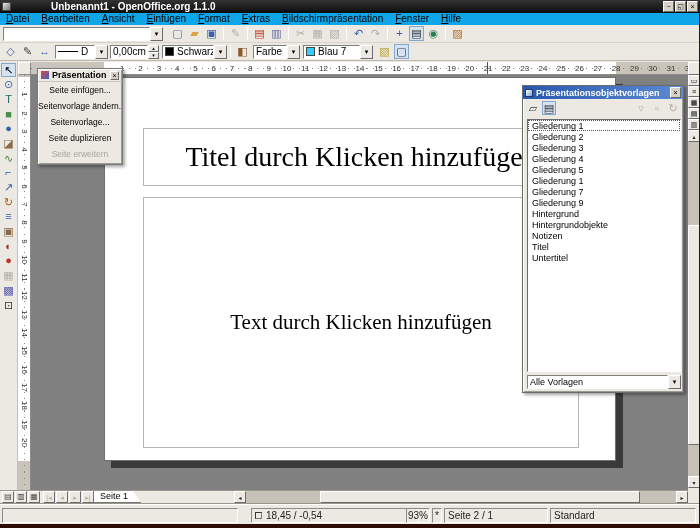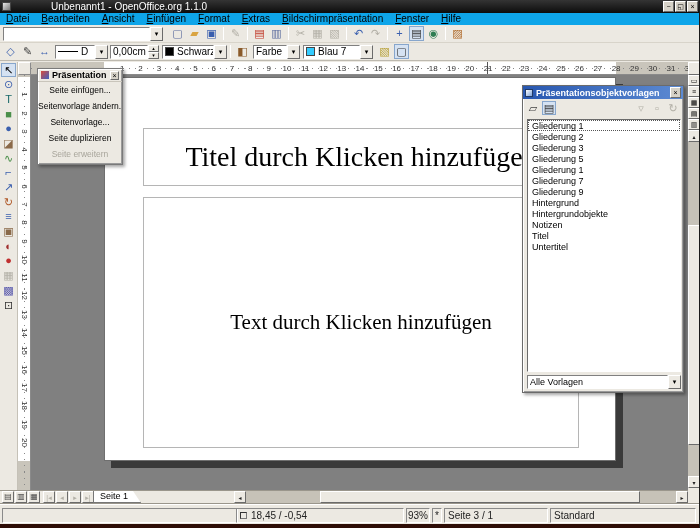--- a/index.html
+++ b/index.html
@@ -2,21 +2,21 @@
 <html><head>
 <meta charset="utf-8">
 <style>
   *{box-sizing:border-box;margin:0;padding:0;font-family:"Liberation Sans","DejaVu Sans",sans-serif;}
   html,body{background:#555;}
   .app{position:relative;width:700px;height:528px;background:#ece9e2;overflow:hidden;font-size:10px;color:#000;}
 
   
   .titlebar{position:absolute;left:0;top:0;width:700px;height:13px;background:linear-gradient(180deg,#343434,#0c0c0c);color:#fff;display:flex;align-items:center;}
   .appicon{width:9px;height:9px;margin:0 4px 0 2px;background:linear-gradient(135deg,#e8e8e8,#777);border:1px solid #444;}
-  .ttitle{font-weight:normal;font-size:10px;white-space:nowrap;padding-left:36px;}
+  .ttitle{font-weight:bold;font-size:10px;white-space:nowrap;padding-left:36px;}
   .wctrls{margin-left:auto;display:flex;gap:1px;margin-right:2px;}
   .wbtn{width:11px;height:11px;background:#d6d2c8;border:1px solid;border-color:#fff #6b6b6b #6b6b6b #fff;font-size:7px;line-height:9px;text-align:center;color:#000;}
 
   
   .menubar{position:absolute;left:0;top:13px;width:700px;height:12px;display:flex;align-items:center;background:#0ea5e9;}
   .mitem{padding:0 6px;font-size:10px;line-height:12px;white-space:nowrap;}
 
   
   .funcbar{position:absolute;left:0;top:25px;width:700px;height:18px;display:flex;align-items:center;border-bottom:1px solid #d8d4ca;}
   .objbar{position:absolute;left:0;top:43px;width:700px;height:18px;display:flex;align-items:center;border-bottom:1px solid #bdb9af;}
@@ -432,20 +432,21 @@
           </span>
           <span class="tbtn disabled">
             <span class="glyph" style="color: rgb(179, 176, 167);">↻</span>
           </span>
         </span>
     </div>
     <div id="stylist-list">
         <div class="stylitem focused">Gliederung 1</div>
         <div class="stylitem">Gliederung 2</div>
         <div class="stylitem">Gliederung 3</div>
+        <div class="stylitem">Gliederung 4</div>
         <div class="stylitem">Gliederung 5</div>
         <div class="stylitem">Gliederung 1</div>
         <div class="stylitem">Gliederung 7</div>
         <div class="stylitem">Gliederung 9</div>
         <div class="stylitem">Hintergrund</div>
         <div class="stylitem">Hintergrundobjekte</div>
         <div class="stylitem">Notizen</div>
         <div class="stylitem">Titel</div>
         <div class="stylitem">Untertitel</div>
       </div>
@@ -509,22 +510,22 @@
     <span class="tab">Seite 1</span>
     <span class="harrow" style="left:234px">◂</span>
     <span class="htrack">
       <span class="hthumb"></span>
     </span>
     <span class="harrow" style="left:676px">▸</span>
   </div>
 
   <div id="statusbar">
     <span class="sfield" style="left:2px;width:236px"></span>
-    <span class="sfield" style="left:236px;width:168px"><i class="posicon"></i><span>18,45 / -0,54</span></span>
+    <span class="sfield" style="left:251px;width:168px"><i class="posicon"></i><span>18,45 / -0,54</span></span>
     <span class="sfield" style="left:406px;width:24px;text-align:center;padding:0">93%</span>
     <span class="sfield" style="left:432px;width:10px;text-align:center;padding:0">*</span>
-    <span class="sfield" style="left:444px;width:104px">Seite 3 / 1</span>
+    <span class="sfield" style="left:444px;width:104px">Seite 2 / 1</span>
     <span class="sfield" style="left:550px;width:146px">Standard</span>
   </div>
 
   <div id="bottomstrip"></div>
   <div id="rightedge"></div>
 </div>
 
 </body></html>

